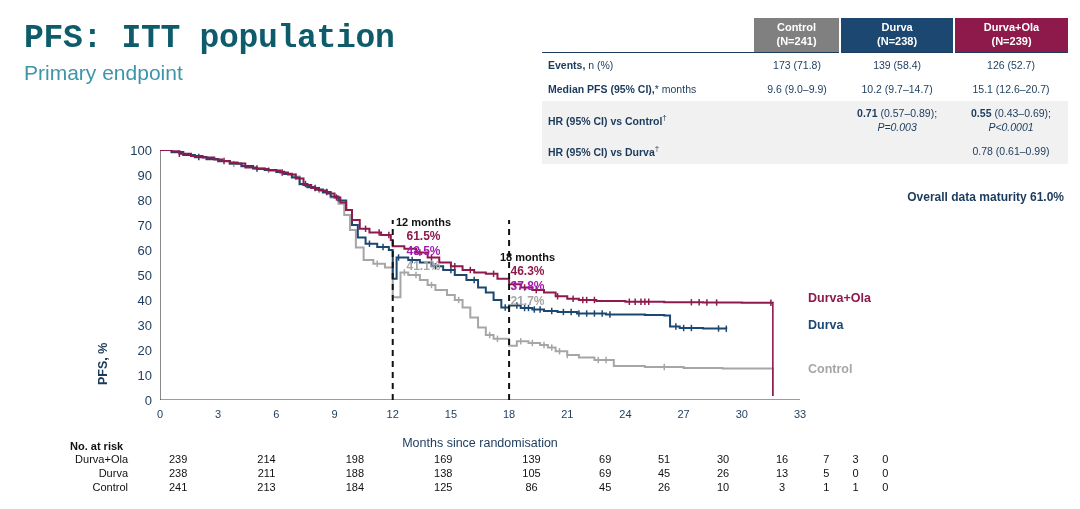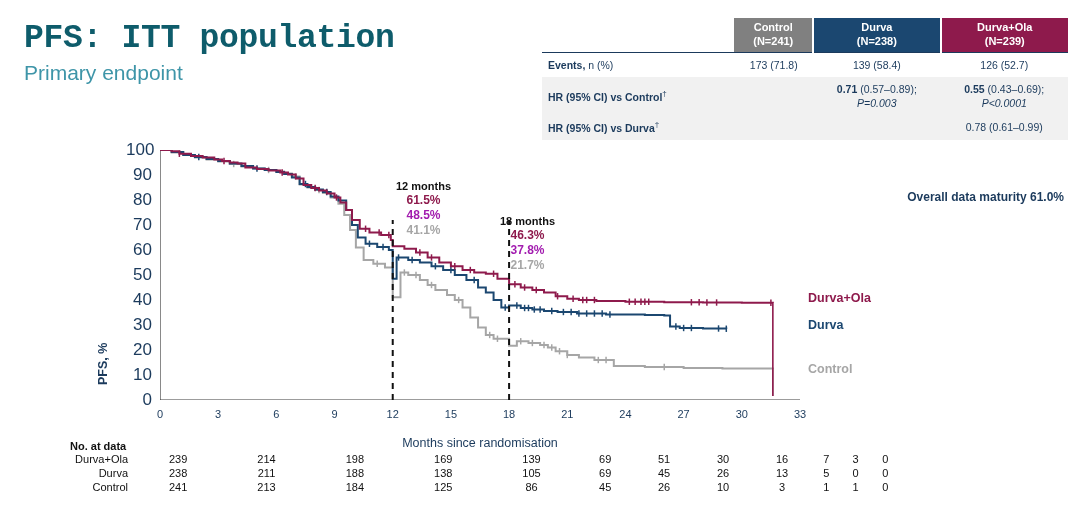--- a/index.html
+++ b/index.html
@@ -29,29 +29,29 @@
   .hr-val{font-weight:bold;}
   .pval{font-style:italic;}
   .sup{font-size:8px;vertical-align:super;}
 
   #maturity{position:absolute;left:542px;top:190px;width:526px;text-align:right;
     font-size:12px;font-weight:bold;color:#1B3A5C;padding-right:4px;box-sizing:border-box;}
 
   
   #chart-area{position:absolute;left:0px;top:140px;width:900px;height:300px;}
   #plot{position:absolute;left:160px;top:10px;width:640px;height:250px;}
-  .ylab{position:absolute;right:0;font-size:17px;color:#1B3A5C;transform:translateY(-50%);text-align:right;width:26px;}
+  .ylab{position:absolute;right:0;font-size:13px;color:#1B3A5C;transform:translateY(-50%);text-align:right;width:26px;}
   .xlab{position:absolute;font-size:11px;color:#1B3A5C;transform:translateX(-50%);top:6px;}
   #ytitle{position:absolute;left:96px;top:245px;font-size:12.5px;font-weight:bold;color:#1B3A5C;
     transform:rotate(-90deg);transform-origin:left top;white-space:nowrap;}
   #xtitle{position:absolute;left:480px;top:296px;font-size:12.5px;font-weight:normal;color:#1B3A5C;transform:translateX(-50%);}
 
   
   .annot{position:absolute;text-align:center;line-height:1.22;font-size:11px;font-weight:bold;}
-  .annot .ttl{color:#111111;}
+  .annot .ttl{color:#111111;margin-top:36px;}
   .annot .v1{color:#8E1A4C;font-size:12px;}
   .annot .v2{color:#a21caf;font-size:12px;}
   .annot .v3{color:#A6A6A6;font-size:12px;}
 
   
   .curvelab{position:absolute;font-size:12.5px;font-weight:bold;}
   #lab-durvaola{color:#8E1A4C;}
   #lab-durva{color:#1B4770;}
   #lab-control{color:#A6A6A6;}
 
@@ -87,20 +87,26 @@
         <div>(N=239)</div>
       </th>
     </tr>
   </thead>
   <tbody>
     <tr class="rule-top">
       <td class="rowlabel"><span class="lbl-strong">Events,</span><span> n (%)</span></td>
       <td>173 (71.8)</td>
       <td>139 (58.4)</td>
       <td>126 (52.7)</td>
+    </tr>
+    <tr>
+      <td class="rowlabel"><span class="lbl-strong">Median PFS (95% CI),</span><span>* months</span></td>
+      <td>9.6 (9.0–9.9)</td>
+      <td>10.2 (9.7–14.7)</td>
+      <td>15.1 (12.6–20.7)</td>
     </tr>
     <tr class="shaded">
       <td class="rowlabel"><span class="lbl-strong">HR (95% CI) vs Control</span><span class="sup">†</span></td>
       <td></td>
       <td>
         <span class="hr-val">0.71</span><span> (0.57–0.89);</span><br>
         <span class="pval">P=0.003</span>
       </td>
       <td>
         <span class="hr-val">0.55</span><span> (0.43–0.69);</span><br>
@@ -250,21 +256,21 @@
         <div class="v3">41.1%</div>
       </div><div class="annot" style="left: 340px; top: 65px;">
         <div class="ttl">18 months</div>
         <div class="v1">46.3%</div>
         <div class="v2">37.8%</div>
         <div class="v3">21.7%</div>
       </div><div class="curvelab" id="lab-durvaola" style="left: 648px; top: 141px; color: rgb(142, 26, 76);">Durva+Ola</div><div class="curvelab" id="lab-durva" style="left: 648px; top: 168px; color: rgb(27, 71, 112);">Durva</div><div class="curvelab" id="lab-control" style="left: 648px; top: 212px; color: rgb(166, 166, 166);">Control</div></div>
 </div>
 
 <div id="risk">
-  <div id="risk-title">No. at data</div>
+  <div id="risk-title">No. at risk</div>
   <table>
       <tbody id="risk-body">
         <tr>
           <td class="rlabel">Durva+Ola</td>
           <td>239</td>
           <td>214</td>
           <td>198</td>
           <td>169</td>
           <td>139</td>
           <td>69</td>

